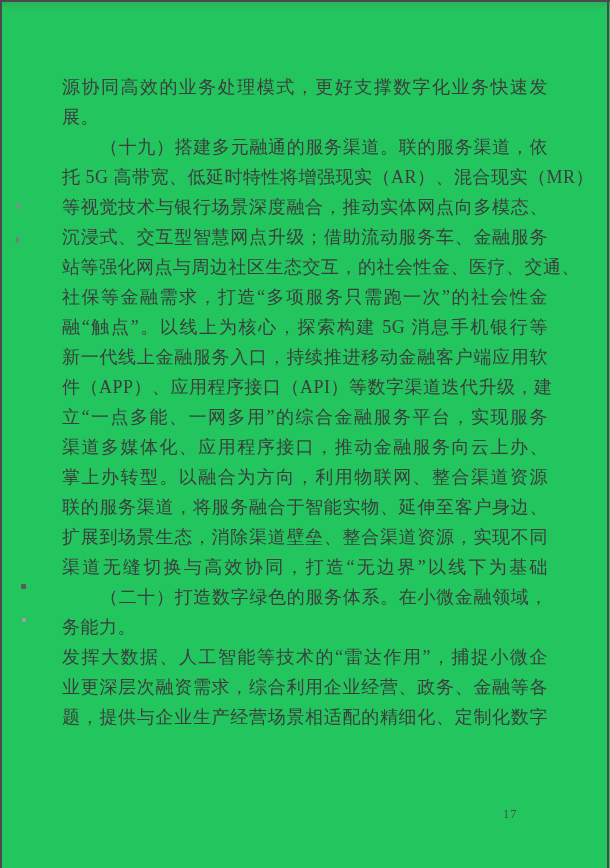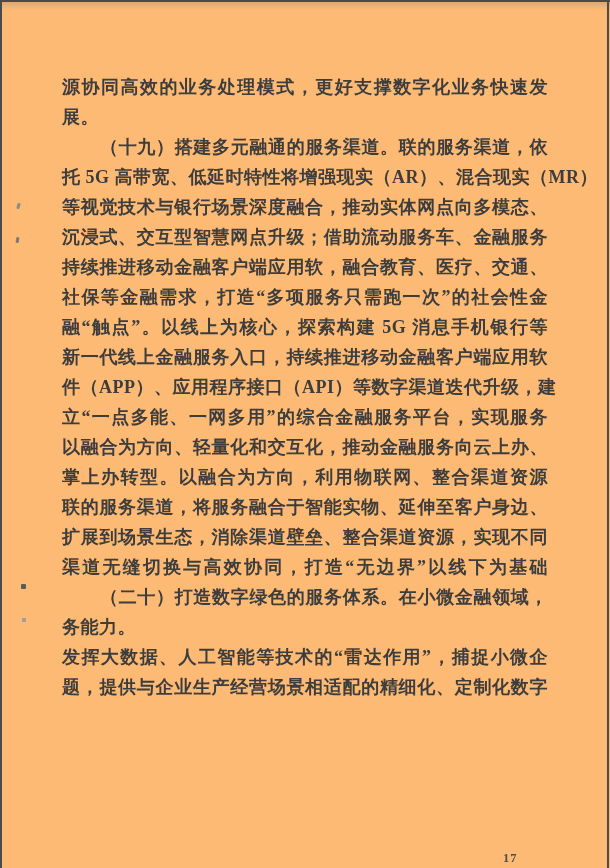--- a/index.html
+++ b/index.html
@@ -5,21 +5,21 @@
   :root{
     --text-color:#3d3d3d;
     --edge-color:#4a4a4a;
   }
   html,body{margin:0;padding:0;background:#ffffff;}
   body{
     width:610px;height:868px;position:relative;overflow:hidden;
     font-family:"Liberation Serif","DejaVu Serif",serif;
   }
   .page{
-    position:absolute;inset:0;background:#fdba74;font-weight:bold;
+    position:absolute;inset:0;background:#22c55e;
   }
   
   .edge-top{
     position:absolute;left:0;top:0;width:610px;height:2px;
     background:var(--edge-color);
   }
   .edge-top-fade{
     position:absolute;left:0;top:2px;width:610px;height:8px;
     background:linear-gradient(to bottom,rgba(90,90,90,0.18),rgba(255,255,255,0));
   }
@@ -47,21 +47,21 @@
     letter-spacing:0.5px;
     white-space:nowrap;
     text-align:justify;
     text-align-last:justify;
   }
   .line.indent{text-indent:38px;}
   .line.para-end{text-align-last:left;}
   .page-number{
     position:absolute;left:503px;top:806px;width:30px;
     font-size:12.5px;line-height:16px;color:#4f4f4f;
-    letter-spacing:1px;text-align:left;margin-top:44px;
+    letter-spacing:1px;text-align:left;
   }
 </style>
 </head>
 <body>
 
 <div class="page">
   <div class="edge-top"></div>
   <div class="edge-top-fade"></div>
   <div class="edge-left"></div>
   <div class="edge-right"></div>
@@ -71,31 +71,32 @@
   <div class="scan-mark m3"></div>
   <div class="scan-mark m4"></div>
 
   <div class="text-block">
       <div class="line">源协同高效的业务处理模式，更好支撑数字化业务快速发</div>
       <div class="line para-end">展。</div>
       <div class="line indent">（十九）搭建多元融通的服务渠道。联的服务渠道，依</div>
       <div class="line">托 5G 高带宽、低延时特性将增强现实（AR）、混合现实（MR）</div>
       <div class="line">等视觉技术与银行场景深度融合，推动实体网点向多模态、</div>
       <div class="line">沉浸式、交互型智慧网点升级；借助流动服务车、金融服务</div>
-      <div class="line">持续推进移动金融客户端应用软，融合教育、医疗、交通、</div>
+      <div class="line">站等强化网点与周边社区生态交互，的社会性金、医疗、交通、</div>
       <div class="line">社保等金融需求，打造“多项服务只需跑一次”的社会性金</div>
       <div class="line">融“触点”。以线上为核心，探索构建 5G 消息手机银行等</div>
       <div class="line">新一代线上金融服务入口，持续推进移动金融客户端应用软</div>
       <div class="line">件（APP）、应用程序接口（API）等数字渠道迭代升级，建</div>
       <div class="line">立“一点多能、一网多用”的综合金融服务平台，实现服务</div>
-      <div class="line">以融合为方向、轻量化和交互化，推动金融服务向云上办、</div>
+      <div class="line">渠道多媒体化、应用程序接口，推动金融服务向云上办、</div>
       <div class="line">掌上办转型。以融合为方向，利用物联网、整合渠道资源</div>
       <div class="line">联的服务渠道，将服务融合于智能实物、延伸至客户身边、</div>
       <div class="line">扩展到场景生态，消除渠道壁垒、整合渠道资源，实现不同</div>
       <div class="line">渠道无缝切换与高效协同，打造“无边界”以线下为基础</div>
       <div class="line indent">（二十）打造数字绿色的服务体系。在小微金融领域，</div>
       <div class="line para-end">务能力。</div>
       <div class="line">发挥大数据、人工智能等技术的“雷达作用”，捕捉小微企</div>
+      <div class="line">业更深层次融资需求，综合利用企业经营、政务、金融等各</div>
       <div class="line">题，提供与企业生产经营场景相适配的精细化、定制化数字</div>
     </div>
 
   <div class="page-number">17</div>
 </div>
 
 </body></html>

